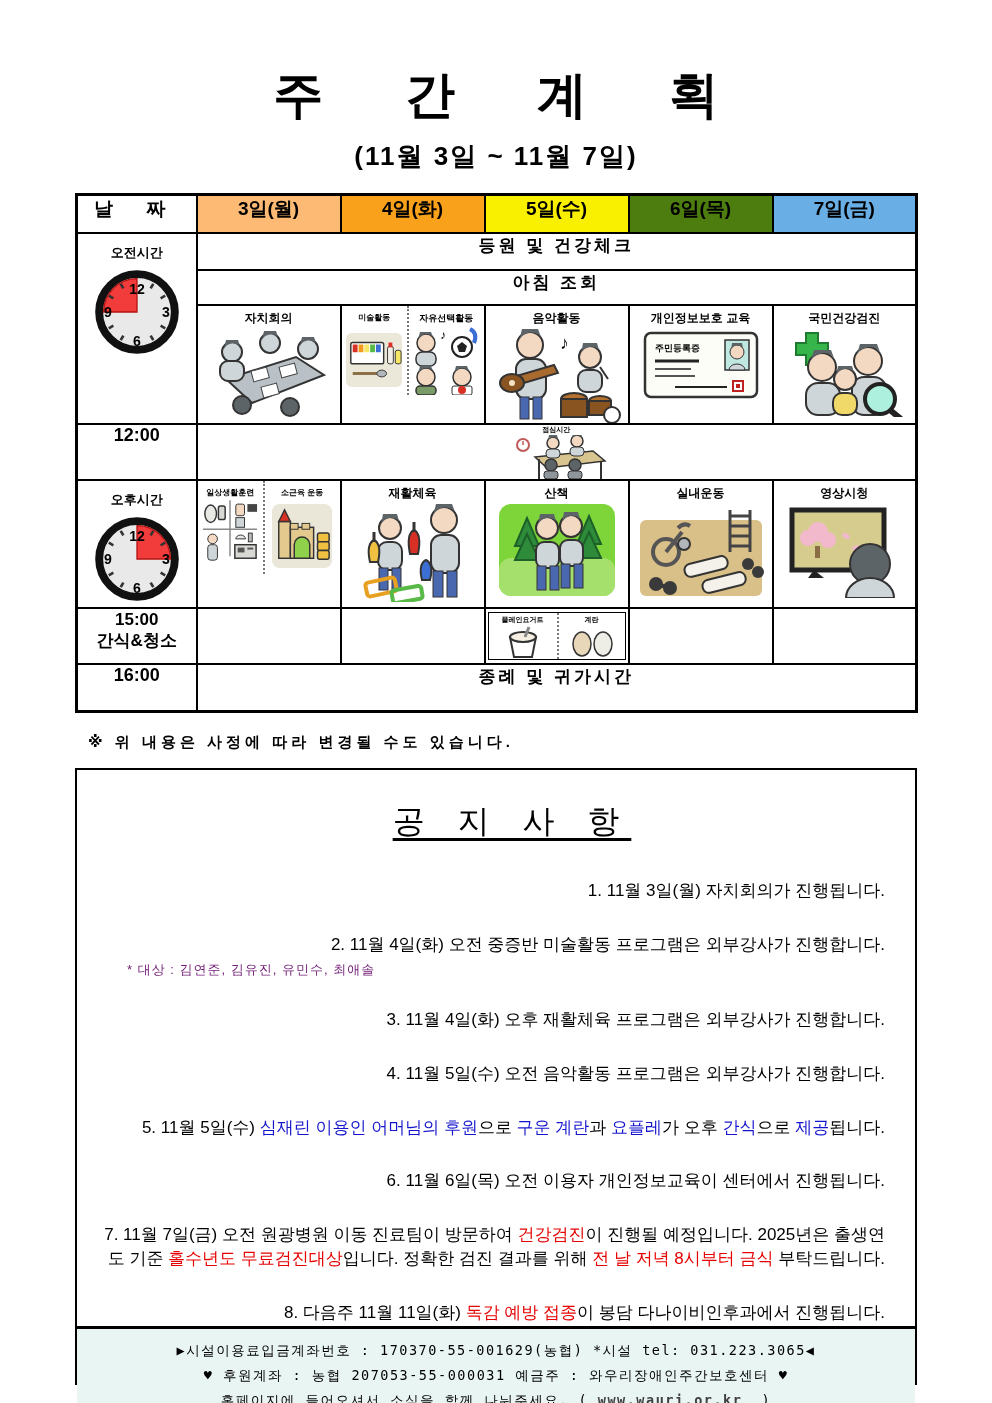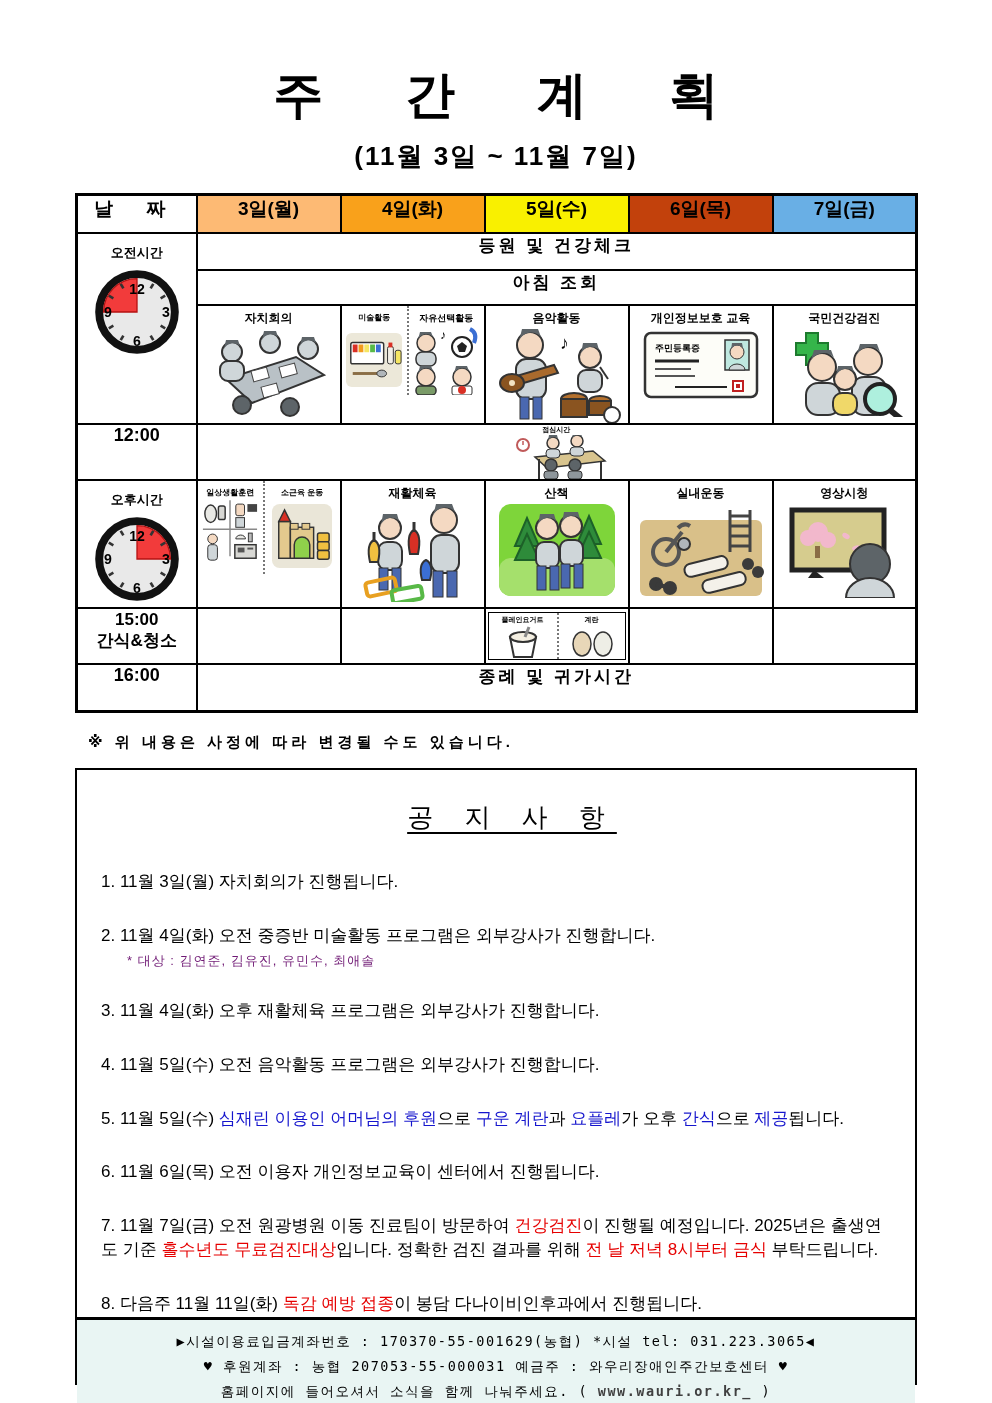--- a/index.html
+++ b/index.html
@@ -52,23 +52,23 @@
   .snack-wrap { display:flex; width:138px; height:48px; margin:3px auto 0; border:1px solid #000; background:#fff; }
   .snack-mini { width:50%; display:flex; flex-direction:column; align-items:center; }
   .snack-mini + .snack-mini { border-left:2px dotted #777; }
   .snack-mini .mini-label { font-size:7px; font-weight:bold; margin-top:2px; }
 
   
   .note-line { position:absolute; left:88px; top:733px; font-size:15px; font-weight:bold; letter-spacing:4px; }
 
   
   .notices-box { position:absolute; left:75px; top:768px; width:842px; height:617px; border:2px solid #000; display:flex; flex-direction:column; }
-  .notices-title { margin-top:30px; text-align:center; font-size:26px; letter-spacing:12px; text-indent:12px; text-decoration:underline; text-underline-offset:6px;padding-left:20px; }
+  .notices-title { margin-top:30px; text-align:center; font-size:32px; letter-spacing:12px; text-indent:12px; text-decoration:underline; text-underline-offset:6px;padding-left:20px; }
   .notices-list { margin:6px 30px 0 24px; }
-  .notice-item { margin-top:29px; font-size:17px; line-height:1.45; }
+  .notice-item { margin-top:29px; font-size:17px; line-height:1.45;text-align:right; }
   .notice-sub { margin:4px 0 0 26px; font-size:13px; color:#701a75; letter-spacing:1px; }
   .seg-k { color:#000; }
   .seg-b { color:#1515cd; }
   .seg-r { color:#e60000; }
 
   
   .footer-band { margin-top:auto; background:#e9f5f3; border-top:3px solid #000; padding:9px 6px 10px; text-align:center; }
   .footer-line { font-size:13.5px; letter-spacing:1.5px; line-height:1.85; font-family:"DejaVu Sans Mono","Liberation Mono",monospace; }
   .footer-url { color:#404040; font-weight:bold; }
 
@@ -91,21 +91,21 @@
         <col class="c-day">
         <col class="c-day">
     </colgroup>
 
     <tbody>
         <tr class="hdr-row">
       <th class="date-hdr">날 짜</th>
       <th class="day-cell" style="background-color: #fdba74;">3일(월)</th>
       <th class="day-cell" style="background-color: rgb(249, 161, 27);">4일(화)</th>
       <th class="day-cell" style="background-color: rgb(249, 240, 0);">5일(수)</th>
-      <th class="day-cell" style="background-color: #c2410c;">6일(목)</th>
+      <th class="day-cell" style="background-color: #4d7c0f;">6일(목)</th>
       <th class="day-cell" style="background-color: rgb(105, 175, 229);">7일(금)</th>
     </tr>
 
     <tr class="arrival-row">
       <td class="time-col" rowspan="3">
         <div class="time-caption">오전시간</div>
         <svg viewBox="0 0 100 100" width="88" height="88">
           <circle cx="50" cy="50" r="43" fill="#e9e9e9" stroke="#111" stroke-width="9"></circle>
           <path d="M50 50 L50 12 A38 38 0 0 0 12 50 Z" fill="#f23b3b" stroke="#b51212" stroke-width="1.5"></path>
           <g stroke="#333" stroke-width="3">

